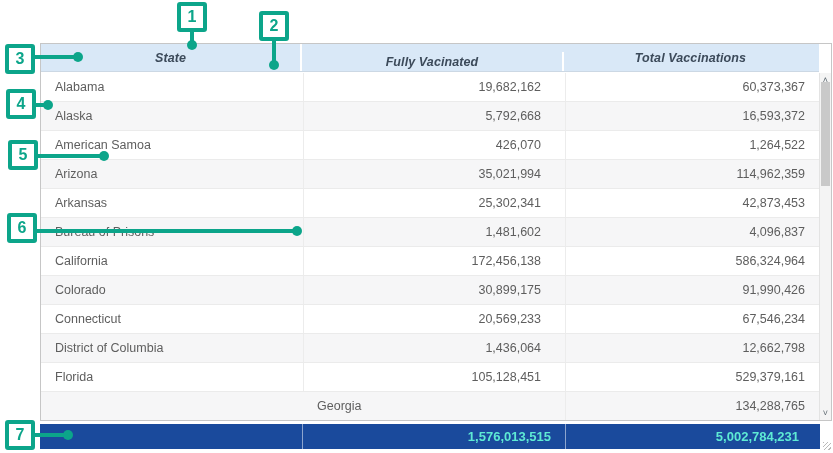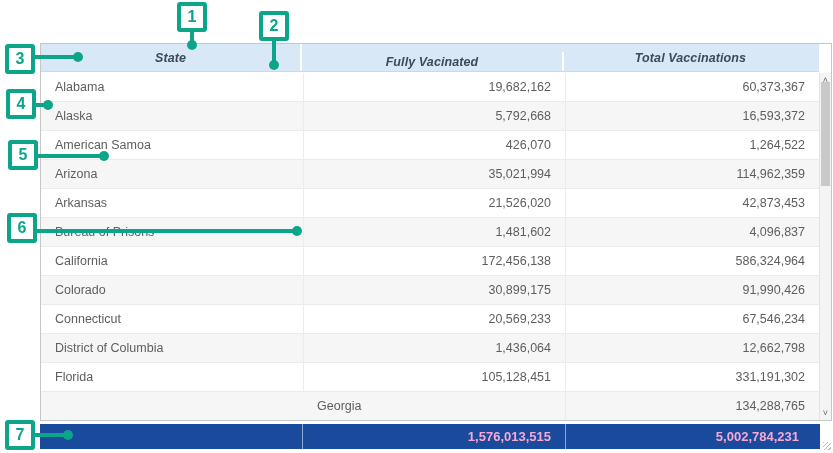--- a/index.html
+++ b/index.html
@@ -18,38 +18,38 @@
   .th:nth-child(2){ width:262px; border-right:2px solid #ffffff;margin-top:8px; }
   .th:nth-child(3){ width:253px; }
 
   .tbody { position:absolute; top:29px; left:0; width:778px; height:347px;
            display:flex; flex-direction:column; }
   .tr { flex:1; display:flex; border-bottom:1px solid #ebebeb; background:#ffffff;justify-content:flex-end; }
   .tr:last-child { border-bottom:none; }
   .tr:nth-child(even) { background:#f6f6f7; }
   .td { display:flex; align-items:center; font-size:12.5px; color:#5e5e5e; }
   .td.c0 { width:261px; padding-left:12px; border-right:1px solid #ececec; }
-  .td.c1 { width:262px; justify-content:flex-end; padding-right:14px; border-right:1px solid #ececec; }
+  .td.c1 { width:262px; justify-content:flex-end; padding-right:24px; border-right:1px solid #ececec; }
   .td.c2 { width:253px; justify-content:flex-end; padding-right:14px; }
 
   
   .vscroll { position:absolute; top:29px; right:0; width:12px; height:347px;
              background:#f4f4f4; border-left:1px solid #e3e3e3; }
   .sbtn { position:absolute; left:0; width:11px; height:14px; display:flex;
           align-items:center; justify-content:center; font-size:9px; color:#5f6a72;
           cursor:pointer; line-height:1; }
   .sbtn.up { top:0; }
   .sbtn.down { bottom:0; }
   .sthumb { position:absolute; left:1px; top:9px; width:9px; height:104px; background:#c9c9c9; }
 
   
   .tfoot { position:absolute; left:40px; top:424px; width:780px; height:25px;
            background:#1a4a9c; display:flex; }
   .tf { display:flex; align-items:center; justify-content:flex-end;
-        font-size:13px; font-weight:bold; color:#f9a8d4; padding-right:14px; }
+        font-size:13px; font-weight:bold; color:#5eead4; padding-right:14px; }
   .tf.c0 { width:262px; }
   .tf.c1 { width:263px; border-left:1px solid rgba(255,255,255,.5); }
   .tf.c2 { width:248px; border-left:1px solid rgba(255,255,255,.5); }
 
   .grip { position:absolute; left:823px; top:442px; width:8px; height:8px;
           background:repeating-linear-gradient(135deg,#b9b9b9 0 1px,transparent 1px 3px); }
 
   
   .callout { position:absolute; width:30px; height:30px; background:#ffffff;
              border:4px solid #0ca58a; border-radius:3px; z-index:20;
@@ -88,21 +88,21 @@
         <div class="td c1">426,070</div>
         <div class="td c2">1,264,522</div>
       </div>
       <div class="tr">
         <div class="td c0">Arizona</div>
         <div class="td c1">35,021,994</div>
         <div class="td c2">114,962,359</div>
       </div>
       <div class="tr">
         <div class="td c0">Arkansas</div>
-        <div class="td c1">21,526,020</div>
+        <div class="td c1">25,302,341</div>
         <div class="td c2">42,873,453</div>
       </div>
       <div class="tr">
         <div class="td c0">Bureau of Prisons</div>
         <div class="td c1">1,481,602</div>
         <div class="td c2">4,096,837</div>
       </div>
       <div class="tr">
         <div class="td c0">California</div>
         <div class="td c1">172,456,138</div>
@@ -119,21 +119,21 @@
         <div class="td c2">67,546,234</div>
       </div>
       <div class="tr">
         <div class="td c0">District of Columbia</div>
         <div class="td c1">1,436,064</div>
         <div class="td c2">12,662,798</div>
       </div>
       <div class="tr">
         <div class="td c0">Florida</div>
         <div class="td c1">105,128,451</div>
-        <div class="td c2">331,191,302</div>
+        <div class="td c2">529,379,161</div>
       </div>
       <div class="tr">
         <div class="td c0">Georgia</div>
         <div class="td c2">134,288,765</div>
       </div>
     </div>
 
     <div class="vscroll">
       <div class="sbtn up">˄</div>
       <div class="sthumb"></div>

